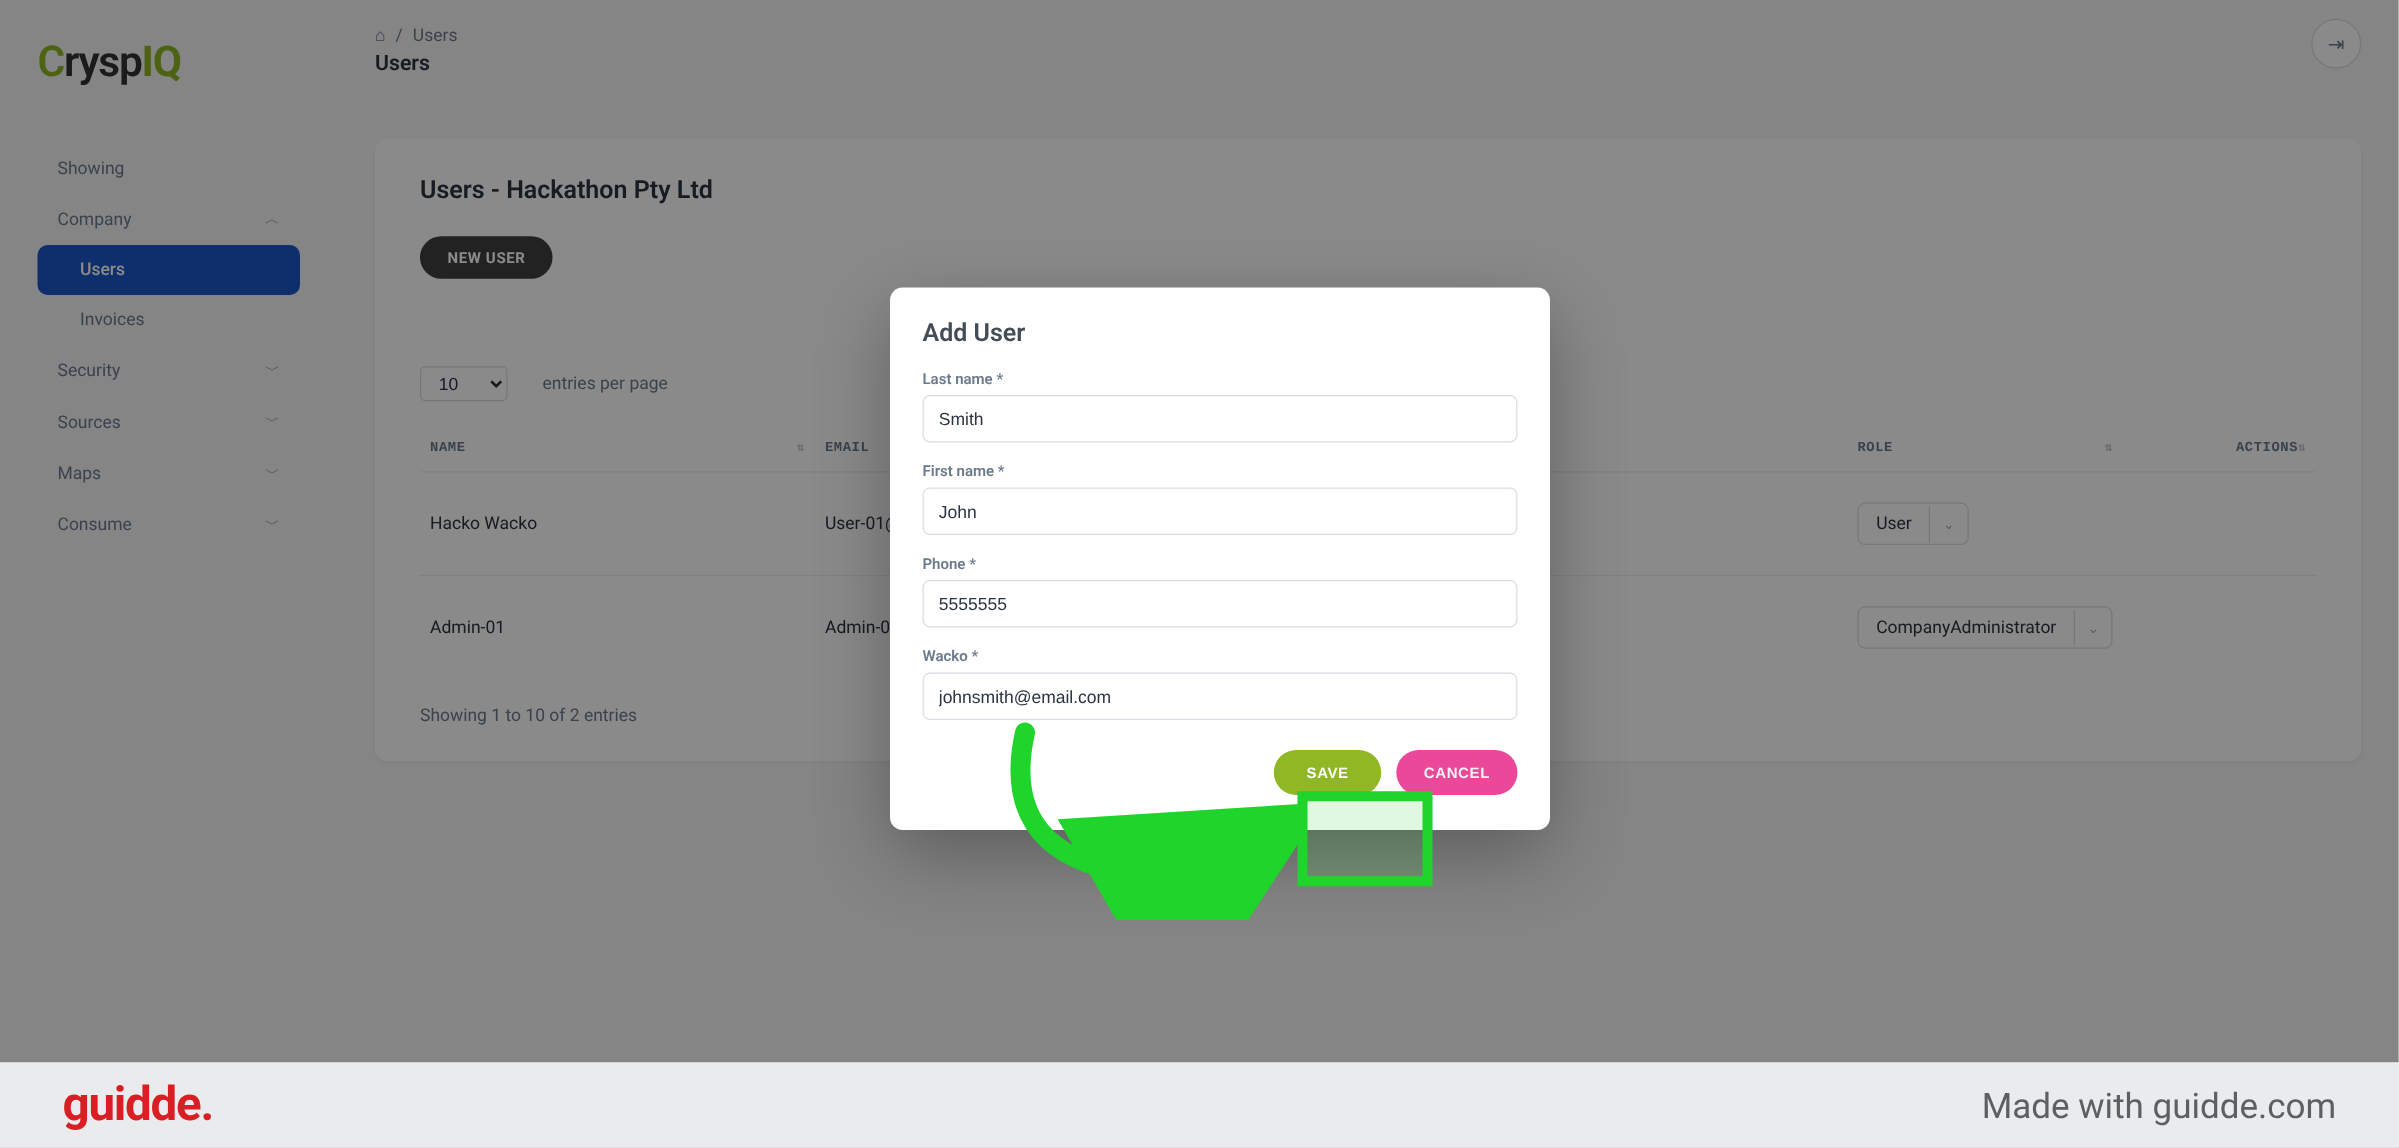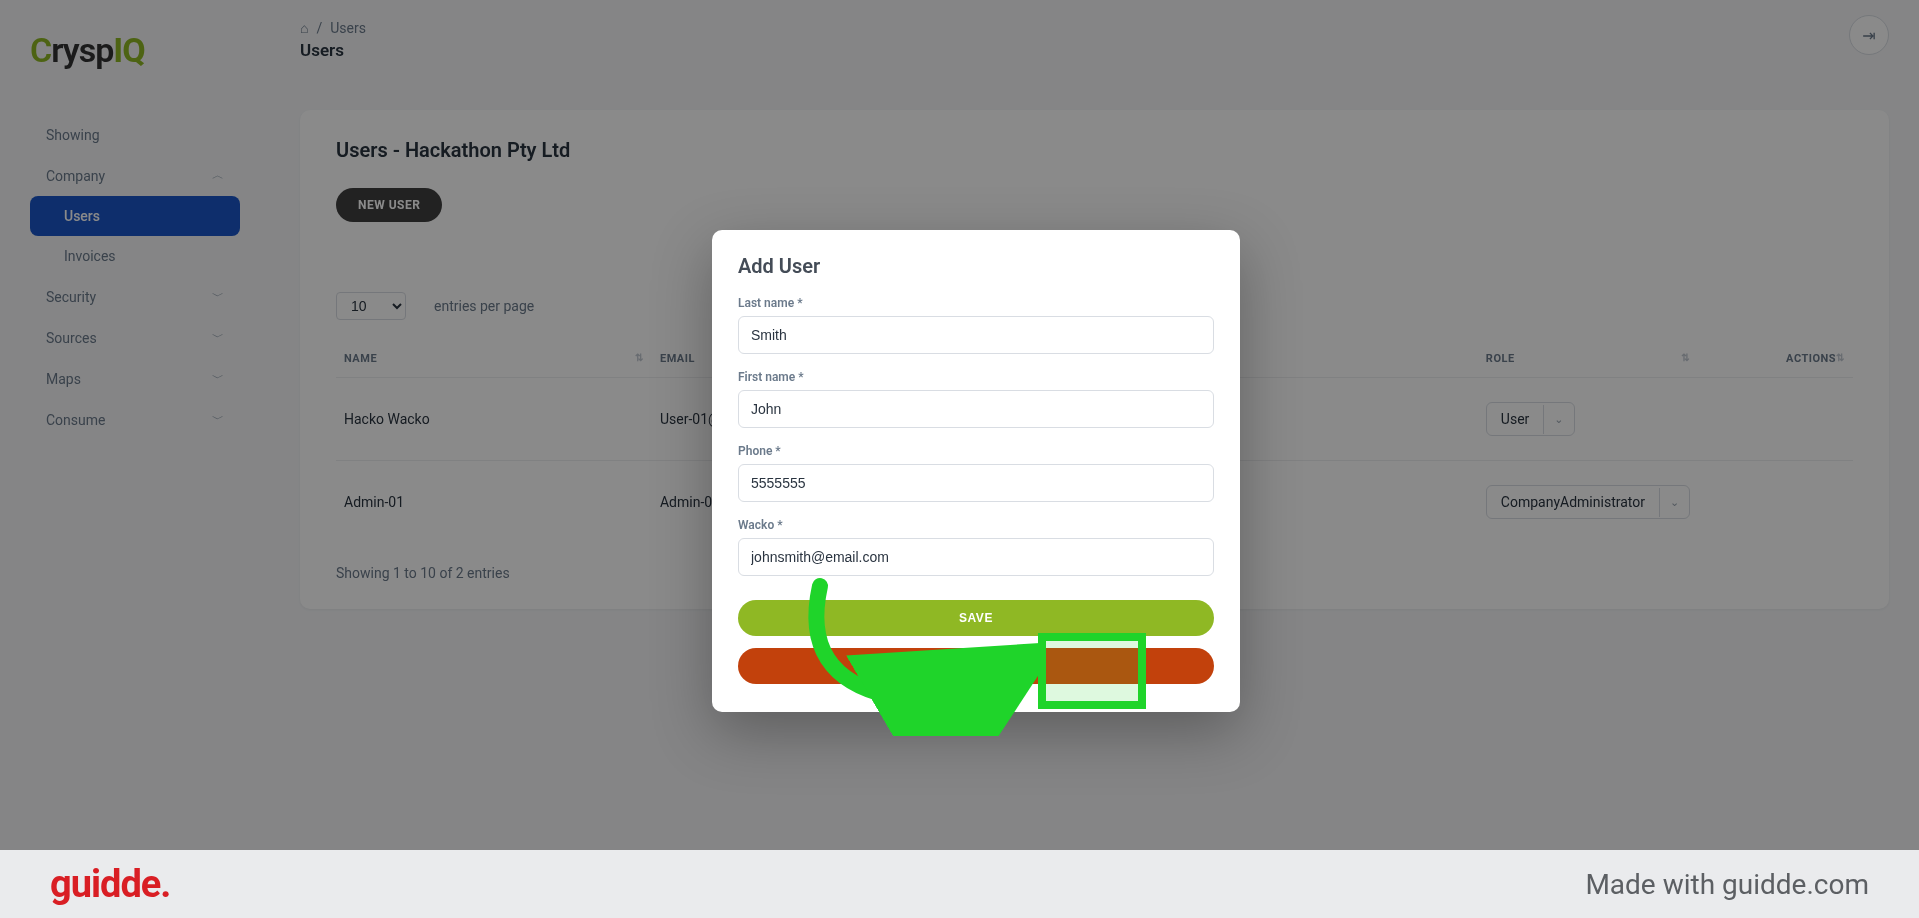--- a/index.html
+++ b/index.html
@@ -24,40 +24,40 @@
   .home-ico { font-size: 14px; }
   .page-title { font-size: 17px; font-weight: 600; color: #2a3440; margin-top: 4px; }
   .header-row { display: flex; justify-content: space-between; align-items: flex-start; }
   .logout-btn { width: 40px; height: 40px; border: 1px solid #d9dde3; border-radius: 50%; display: flex; align-items: center; justify-content: center; color: #6b7a8b; background: #fff; font-size: 16px; cursor: pointer; margin-top: -5px; }
   .card { background: #fff; border-radius: 10px; margin-top: 50px; padding: 28px 36px; box-shadow: 0 1px 3px rgba(0,0,0,0.05); }
   .card-title { font-size: 20px; font-weight: 600; color: #2a3440; }
   .new-user-btn { display: inline-block; background: #404040; color: #fff; font-size: 12px; font-weight: 700; letter-spacing: 0.5px; padding: 10px 22px; border-radius: 22px; margin-top: 26px; cursor: pointer; text-transform: uppercase; }
   .entries-row { display: flex; align-items: center; gap: 28px; margin-top: 70px; color: #6b7a8b; font-size: 14px; }
   .entries-row select { border: 1px solid #d9dde3; border-radius: 4px; padding: 4px 22px 4px 10px; font-size: 14px; color: #2a3440; background: #fff; }
   table.data { width: 100%; border-collapse: collapse; margin-top: 20px; }
-  table.data th { text-align: left; font-size: 11px; font-weight: 700; letter-spacing: 0.5px; color: #6b7a8b; text-transform: uppercase; padding: 12px 8px; }
+  table.data th { text-align: left; font-size: 11px; font-weight: 700; letter-spacing: 0.5px; color: #6b7a8b; text-transform: uppercase; padding: 12px 8px; font-family: Liberation Mono, monospace; }
   table.data th .sort { float: right; color: #c0c7d0; font-size: 10px; }
   table.data td { font-size: 14px; color: #2a3440; padding: 24px 8px; border-top: 1px solid #eceef1; }
   .role-drop { display: inline-flex; align-items: center; border: 1px solid #d9dde3; border-radius: 6px; background: #fff; overflow: hidden; }
   .role-drop span { padding: 8px 14px; font-size: 14px; color: #2a3440; text-align: center; }
   .role-drop .dd { border-left: 1px solid #d9dde3; padding: 8px 10px; color: #9aa5b1; font-size: 11px; }
   .showing { font-size: 14px; color: #6b7a8b; margin-top: 22px; }
 
   
   .scrim { position: absolute; inset: 0; height: 850px; background: rgba(0,0,0,0.46); }
 
   
   .modal { position: absolute; left: 712px; top: 230px; width: 528px; background: #fff; border-radius: 10px; box-shadow: 0 20px 60px rgba(0,0,0,0.3); padding: 24px 26px 28px; }
   .modal h2 { font-size: 20px; font-weight: 600; color: #444c57; margin-bottom: 18px; }
   .field-label { font-size: 12px; font-weight: 600; color: #6b7a8b; margin-bottom: 6px; display: block; }
   .field-input { width: 100%; border: 1px solid #d9dde3; border-radius: 6px; padding: 10px 12px; font-size: 14px; color: #2a3440; background: #fff; }
   .field-group { margin-bottom: 16px; }
-  .modal-actions { display: flex; justify-content: flex-end; gap: 12px; margin-top: 24px; flex-direction: column; }
+  .modal-actions { display: flex; justify-content: flex-end; gap: 12px; margin-top: 24px; }
   .btn-save { background: #8fb824; color: #fff; font-size: 12px; font-weight: 700; letter-spacing: 0.5px; padding: 11px 26px; border-radius: 22px; border: none; cursor: pointer; text-transform: uppercase; }
-  .btn-cancel { background: #c2410c; color: #f1f3f5; font-size: 12px; font-weight: 700; letter-spacing: 0.5px; padding: 11px 22px; border-radius: 22px; border: none; cursor: pointer; text-transform: uppercase; }
+  .btn-cancel { background: #ec4899; color: #f1f3f5; font-size: 12px; font-weight: 700; letter-spacing: 0.5px; padding: 11px 22px; border-radius: 22px; border: none; cursor: pointer; text-transform: uppercase; }
 
   
   .highlight-box { position: absolute; left: 1038px; top: 633px; width: 108px; height: 76px; border: 8px solid #1fd42a; background: rgba(31,212,42,0.15); z-index: 5; pointer-events: none; }
 
   
   .arrow-svg { position: absolute; left: 790px; top: 576px; width: 250px; height: 160px; z-index: 6; pointer-events: none; }
 
   
   .footer { position: absolute; bottom: 0; left: 0; width: 1919px; height: 68px; background: #eaebed; display: flex; align-items: center; justify-content: space-between; padding: 0 50px; }
   .footer-logo { font-size: 38px; font-weight: 700; color: #d91e24; letter-spacing: -1px; }

